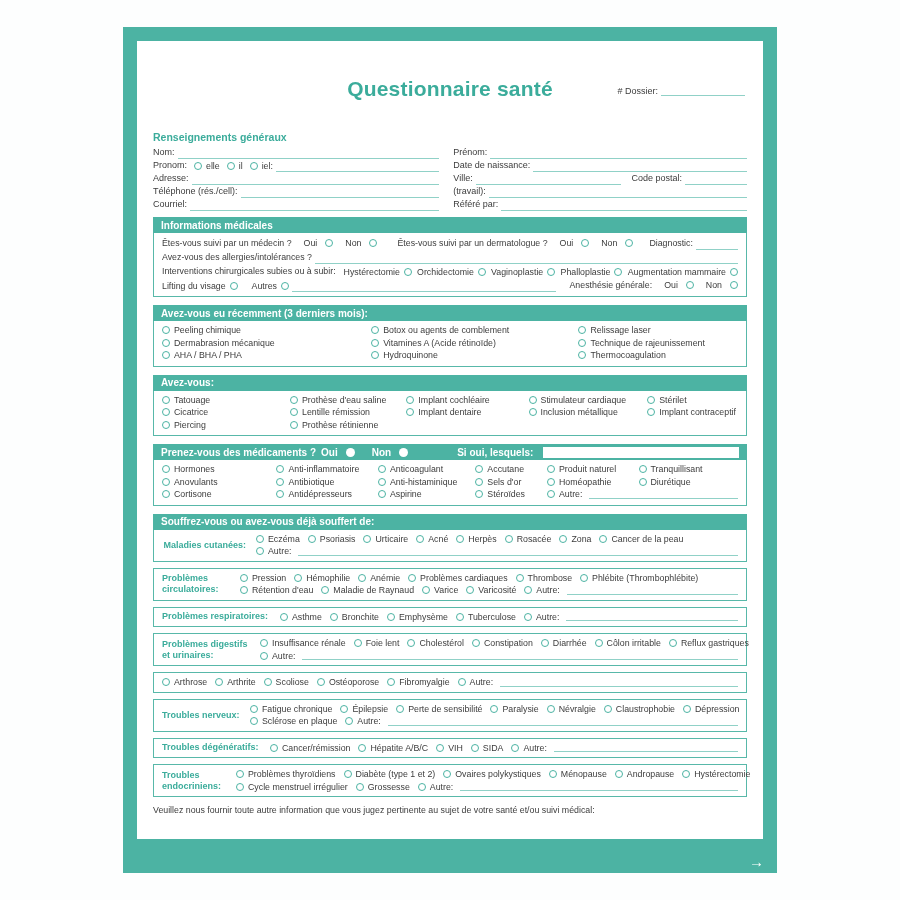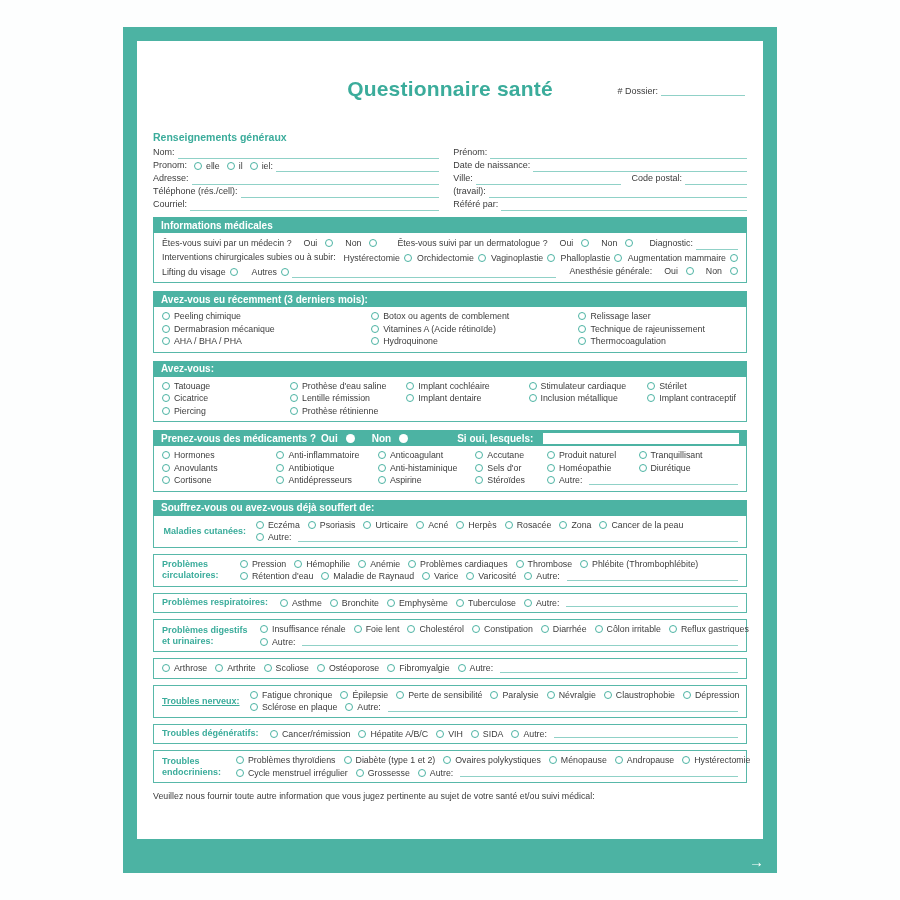--- a/index.html
+++ b/index.html
@@ -51,21 +51,21 @@
   .autre-med .fline, .autre .fline { flex:1; }
 
   
   .sioui { margin-left:44px; }
   .si-box { background:#fff; height:11px; flex:1; max-width:256px; margin-left:5px; }
 
   
   .tbox { border:1px solid var(--teal-border,#58B8A9); padding:3px 8px; display:flex; align-items:center; margin-top:6px; }
   .tbox.attached { margin-top:0; border-top:none;text-align:right; }
   .tlabel { color:var(--teal-text,#3BAC9B); font-weight:bold; font-size:9px; line-height:11px; flex:0 0 auto; margin-right:10px; }
-  .lw84{width:84px;} .lw68{width:68px;} .lw108{width:108px;} .lw88{width:88px;} .lw103{width:103px;} .lw78{width:78px;text-decoration:underline;} .lw98{width:98px;} .lw64{width:64px;}
+  .lw84{width:84px;} .lw68{width:68px;} .lw108{width:108px;} .lw88{width:88px;} .lw103{width:103px;} .lw78{width:78px;} .lw98{width:98px;} .lw64{width:64px;}
   .tcontent { flex:1; min-width:0; }
   .tline { display:flex; align-items:center; gap:8px; }
   .autre { flex:1; order:99; }
 
   
   .noterow { display:flex; align-items:flex-end; font-size:8.8px; margin-top:7px; line-height:12px; }
 </style>
 </head>
 <body>
 
@@ -166,20 +166,24 @@
               <span>Oui</span>
               <i class="rc"></i>
             </span>
           <span class="yn">
               <span>Non</span>
               <i class="rc"></i>
             </span>
           <span class="diag">Diagnostic:</span>
           <i class="fline"></i>
         </div>
+        <div class="mrow">
+          <span>Avez-vous des allergies/intolérances ?</span>
+          <i class="fline"></i>
+        </div>
         <div class="mrow l3">
           <span>Interventions chirurgicales subies ou à subir:</span>
           <span class="opts">
 
           <span class="ci ca">
                 <span>Hystérectomie</span>
                 <i class="rc"></i>
               </span>
               <span class="ci ca">
                 <span>Orchidectomie</span>

